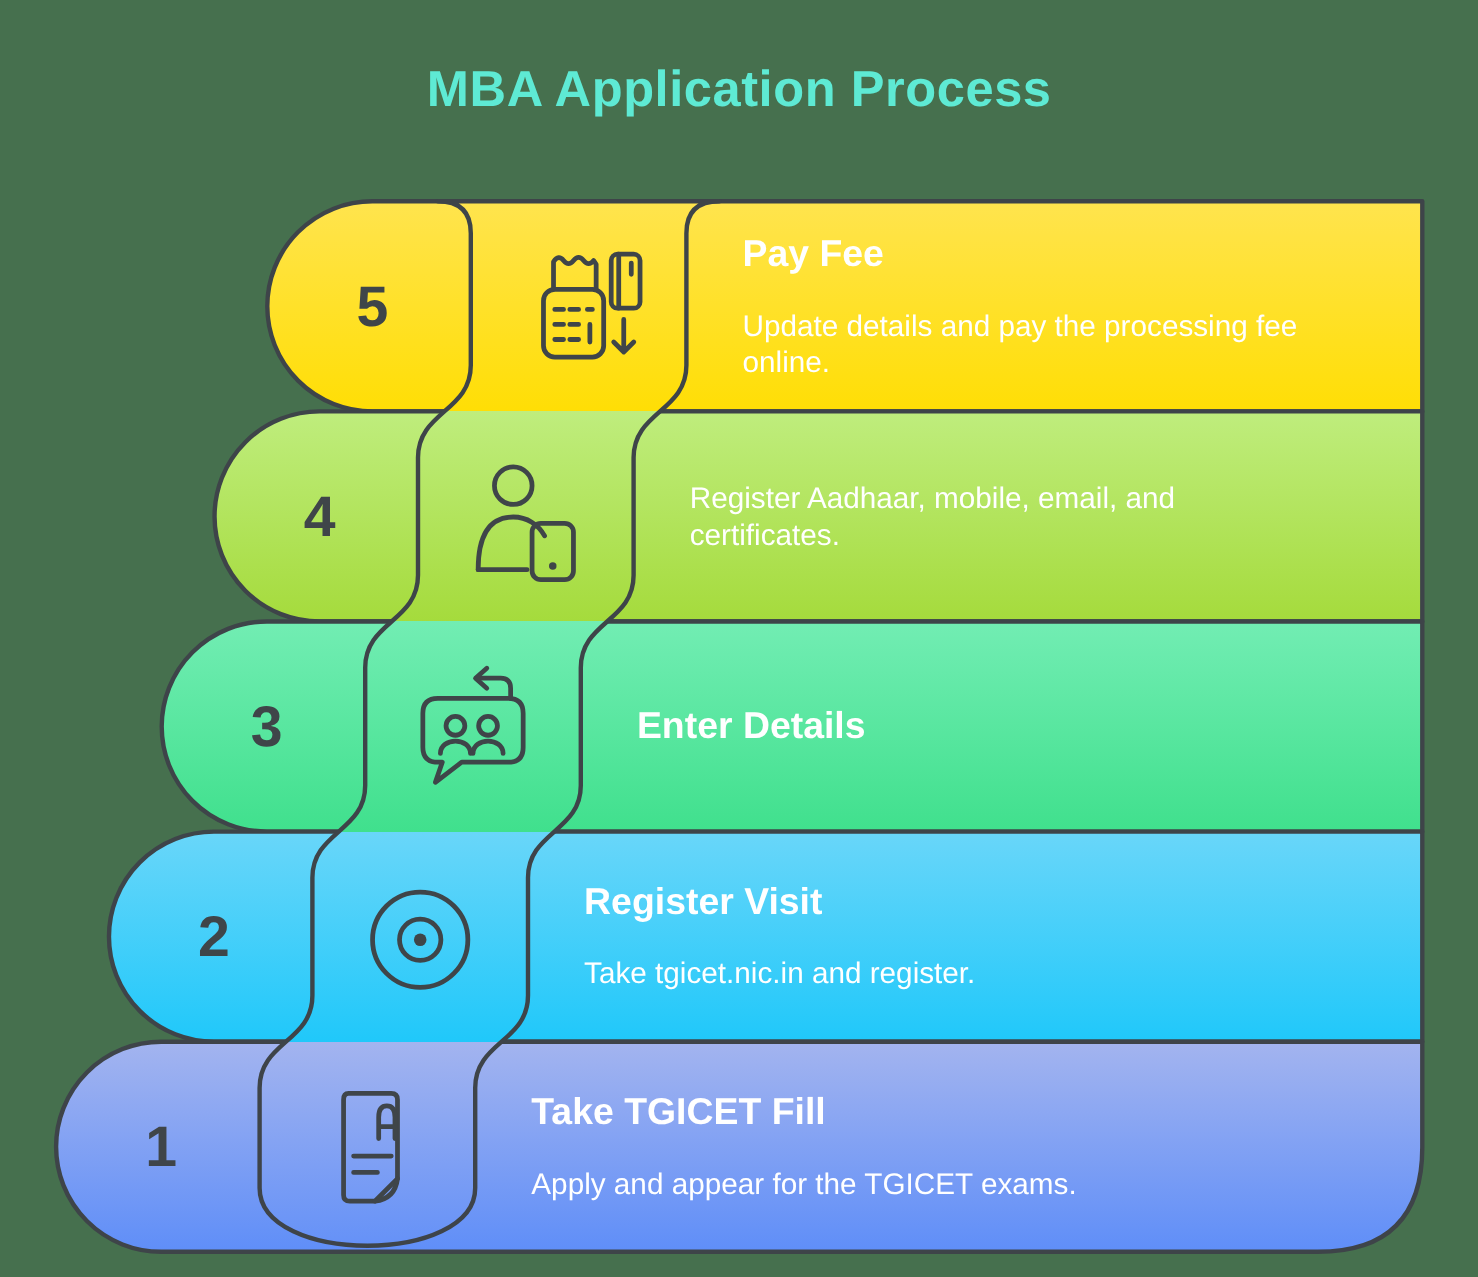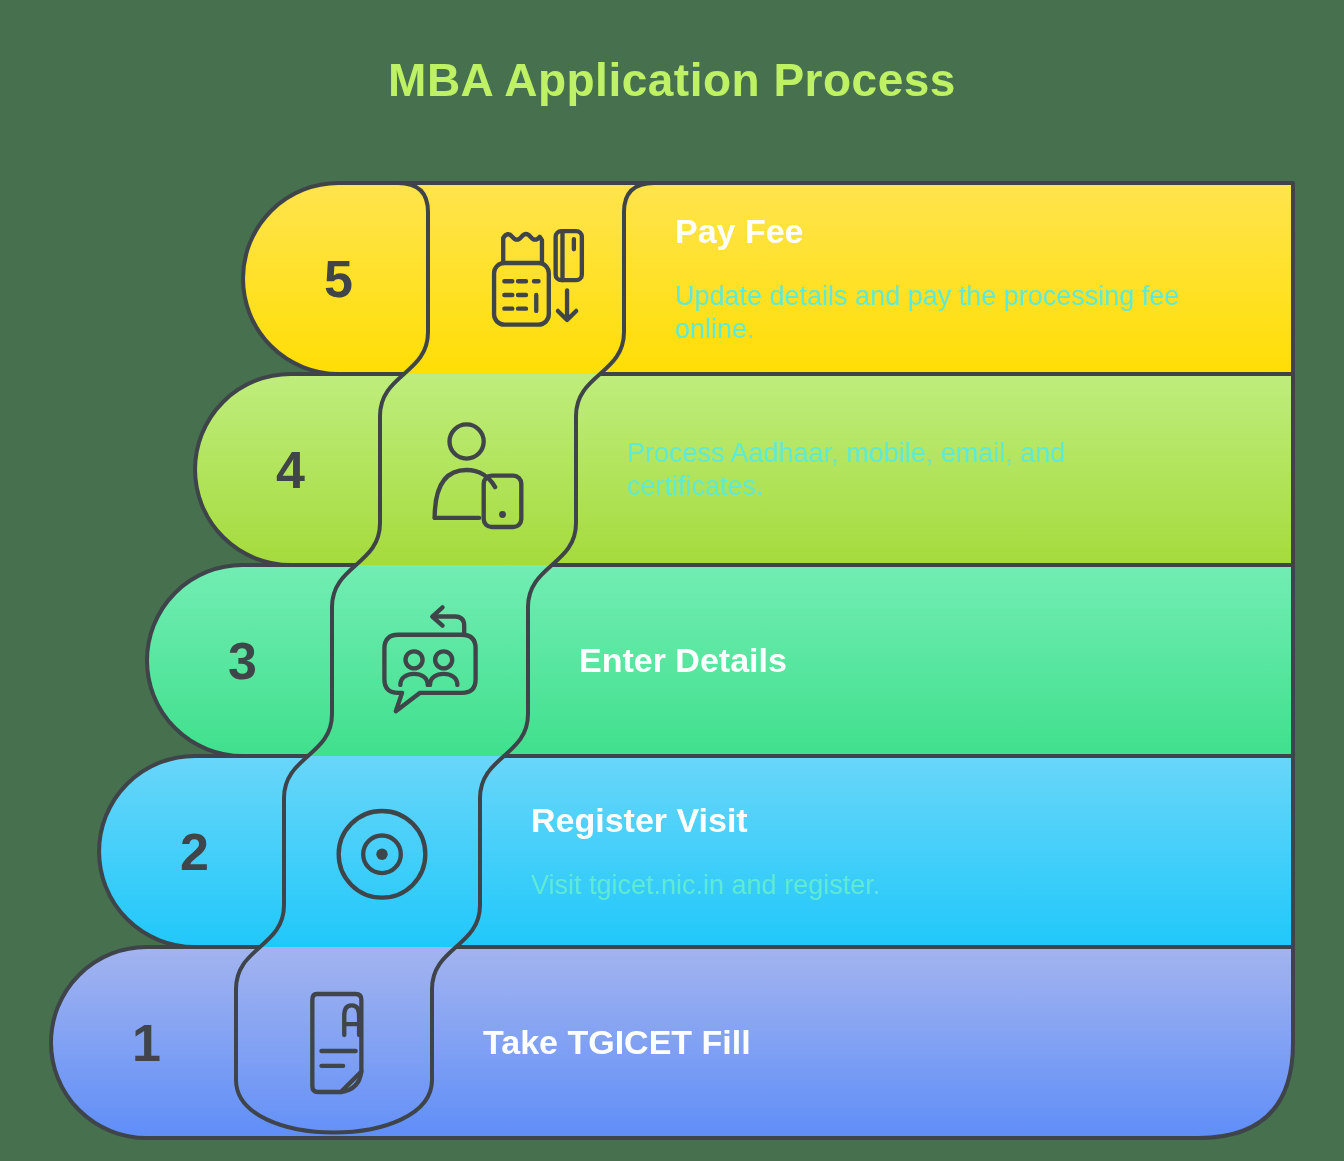--- a/index.html
+++ b/index.html
@@ -3,21 +3,21 @@
 <meta charset="utf-8">
 <style>
   html,body{margin:0;padding:0;background:#46704e;}
   #canvas{
     position:relative;width:1344px;height:1161px;overflow:hidden;
     background:#46704e;font-family:"Liberation Sans", sans-serif;
   }
   #bg-svg{position:absolute;left:0;top:0;}
   .page-title{
     position:absolute;top:22px;left:0;width:100%;text-align:center;
-    font-size:46px;font-weight:bold;color:#bef264;letter-spacing:.5px;
+    font-size:46px;font-weight:bold;color:#5eead4;letter-spacing:.5px;
   }
   .step{position:absolute;height:191px;}
   .step-a{top:183px;left:243px;width:1050px;}
   .step-b{top:374px;left:195px;width:1098px;}
   .step-c{top:565px;left:147px;width:1146px;}
   .step-d{top:756px;left:99px; width:1194px;}
   .step-e{top:947px;left:51px; width:1242px;}
   .num{
     position:absolute;left:0;top:0;width:191px;height:191px;
     display:flex;align-items:center;justify-content:center;
@@ -31,21 +31,21 @@
   .ic path,.ic rect,.ic circle{
     stroke:#3f4549;stroke-width:3.8;fill:none;
     stroke-linecap:round;stroke-linejoin:round;
   }
   .ic .fl{fill:#3f4549;stroke:none;}
   .text{
     position:absolute;left:432px;top:0;height:191px;width:565px;
     display:flex;flex-direction:column;justify-content:center;gap:29px;
   }
   .text h2{margin:0;font-size:34px;font-weight:bold;color:#ffffff;line-height:1.15;}
-  .text p{margin:0;font-size:27px;color:#5eead4;line-height:1.22;}
+  .text p{margin:0;font-size:27px;color:#ffffff;line-height:1.22;}
 </style>
 </head>
 <body>
 
 <div id="canvas">
 
   <svg id="bg-svg" width="1344" height="1161" viewBox="0 0 1344 1161">
     <defs>
       <linearGradient id="g5" gradientUnits="userSpaceOnUse" x1="0" y1="183" x2="0" y2="374">
         <stop offset="0" stop-color="#ffe44e"></stop>
@@ -126,21 +126,21 @@
     <div class="icon">
       <svg class="ic" viewBox="0 0 100 100">
         <circle cx="40" cy="25" r="15"></circle>
         <path d="M12,92 C12,60 24,50 40,50 C51,50 60,56 65,65"></path>
         <path d="M12,92 H51"></path>
         <rect x="55" y="55" width="33" height="45" rx="7"></rect>
         <circle class="fl" cx="71.5" cy="89" r="3"></circle>
       </svg>
     </div>
     <div class="text">
-      <p>Process Aadhaar, mobile, email, and certificates.</p>
+      <p>Register Aadhaar, mobile, email, and certificates.</p>
     </div>
   </div>
 
   <div class="step step-c">
     <div class="num">3</div>
     <div class="icon">
       <svg class="ic" viewBox="0 0 100 100">
         <path d="M22,27 H78 Q90,27 90,39 V66 Q90,78 78,78 H41 L20,94 L25.5,78 H22 Q10,78 10,66 V39 Q10,27 22,27 Z"></path>
         <circle cx="36" cy="49" r="7.5"></circle>
           <circle cx="62" cy="49" r="7.5"></circle>
@@ -159,32 +159,33 @@
     <div class="num">2</div>
     <div class="icon">
       <svg class="ic" viewBox="0 0 100 100">
         <circle cx="50" cy="52" r="38"></circle>
         <circle cx="50" cy="52" r="16.5"></circle>
         <circle class="fl" cx="50" cy="52" r="5"></circle>
       </svg>
     </div>
     <div class="text">
       <h2>Register Visit</h2>
-      <p>Visit tgicet.nic.in and register.</p>
+      <p>Take tgicet.nic.in and register.</p>
     </div>
   </div>
 
   <div class="step step-e">
     <div class="num">1</div>
     <div class="icon">
       <svg class="ic" viewBox="0 0 100 100">
         <path d="M35,7 H69 Q74,7 74,12 V75 L56,93 H36 Q31,93 31,88 V12 Q31,7 35,7 Z"></path>
         <path d="M74,75 Q72,91 56,93"></path>
         <path d="M59,43 V26 Q59,17 65.5,17 Q72,17 72,26 V43 M59,33.5 H72"></path>
         <path d="M39,57 H69 M39,70 H58"></path>
       </svg>
     </div>
     <div class="text">
       <h2>Take TGICET Fill</h2>
+      <p>Apply and appear for the TGICET exams.</p>
     </div>
   </div>
 
 </div>
 
 </body></html>

